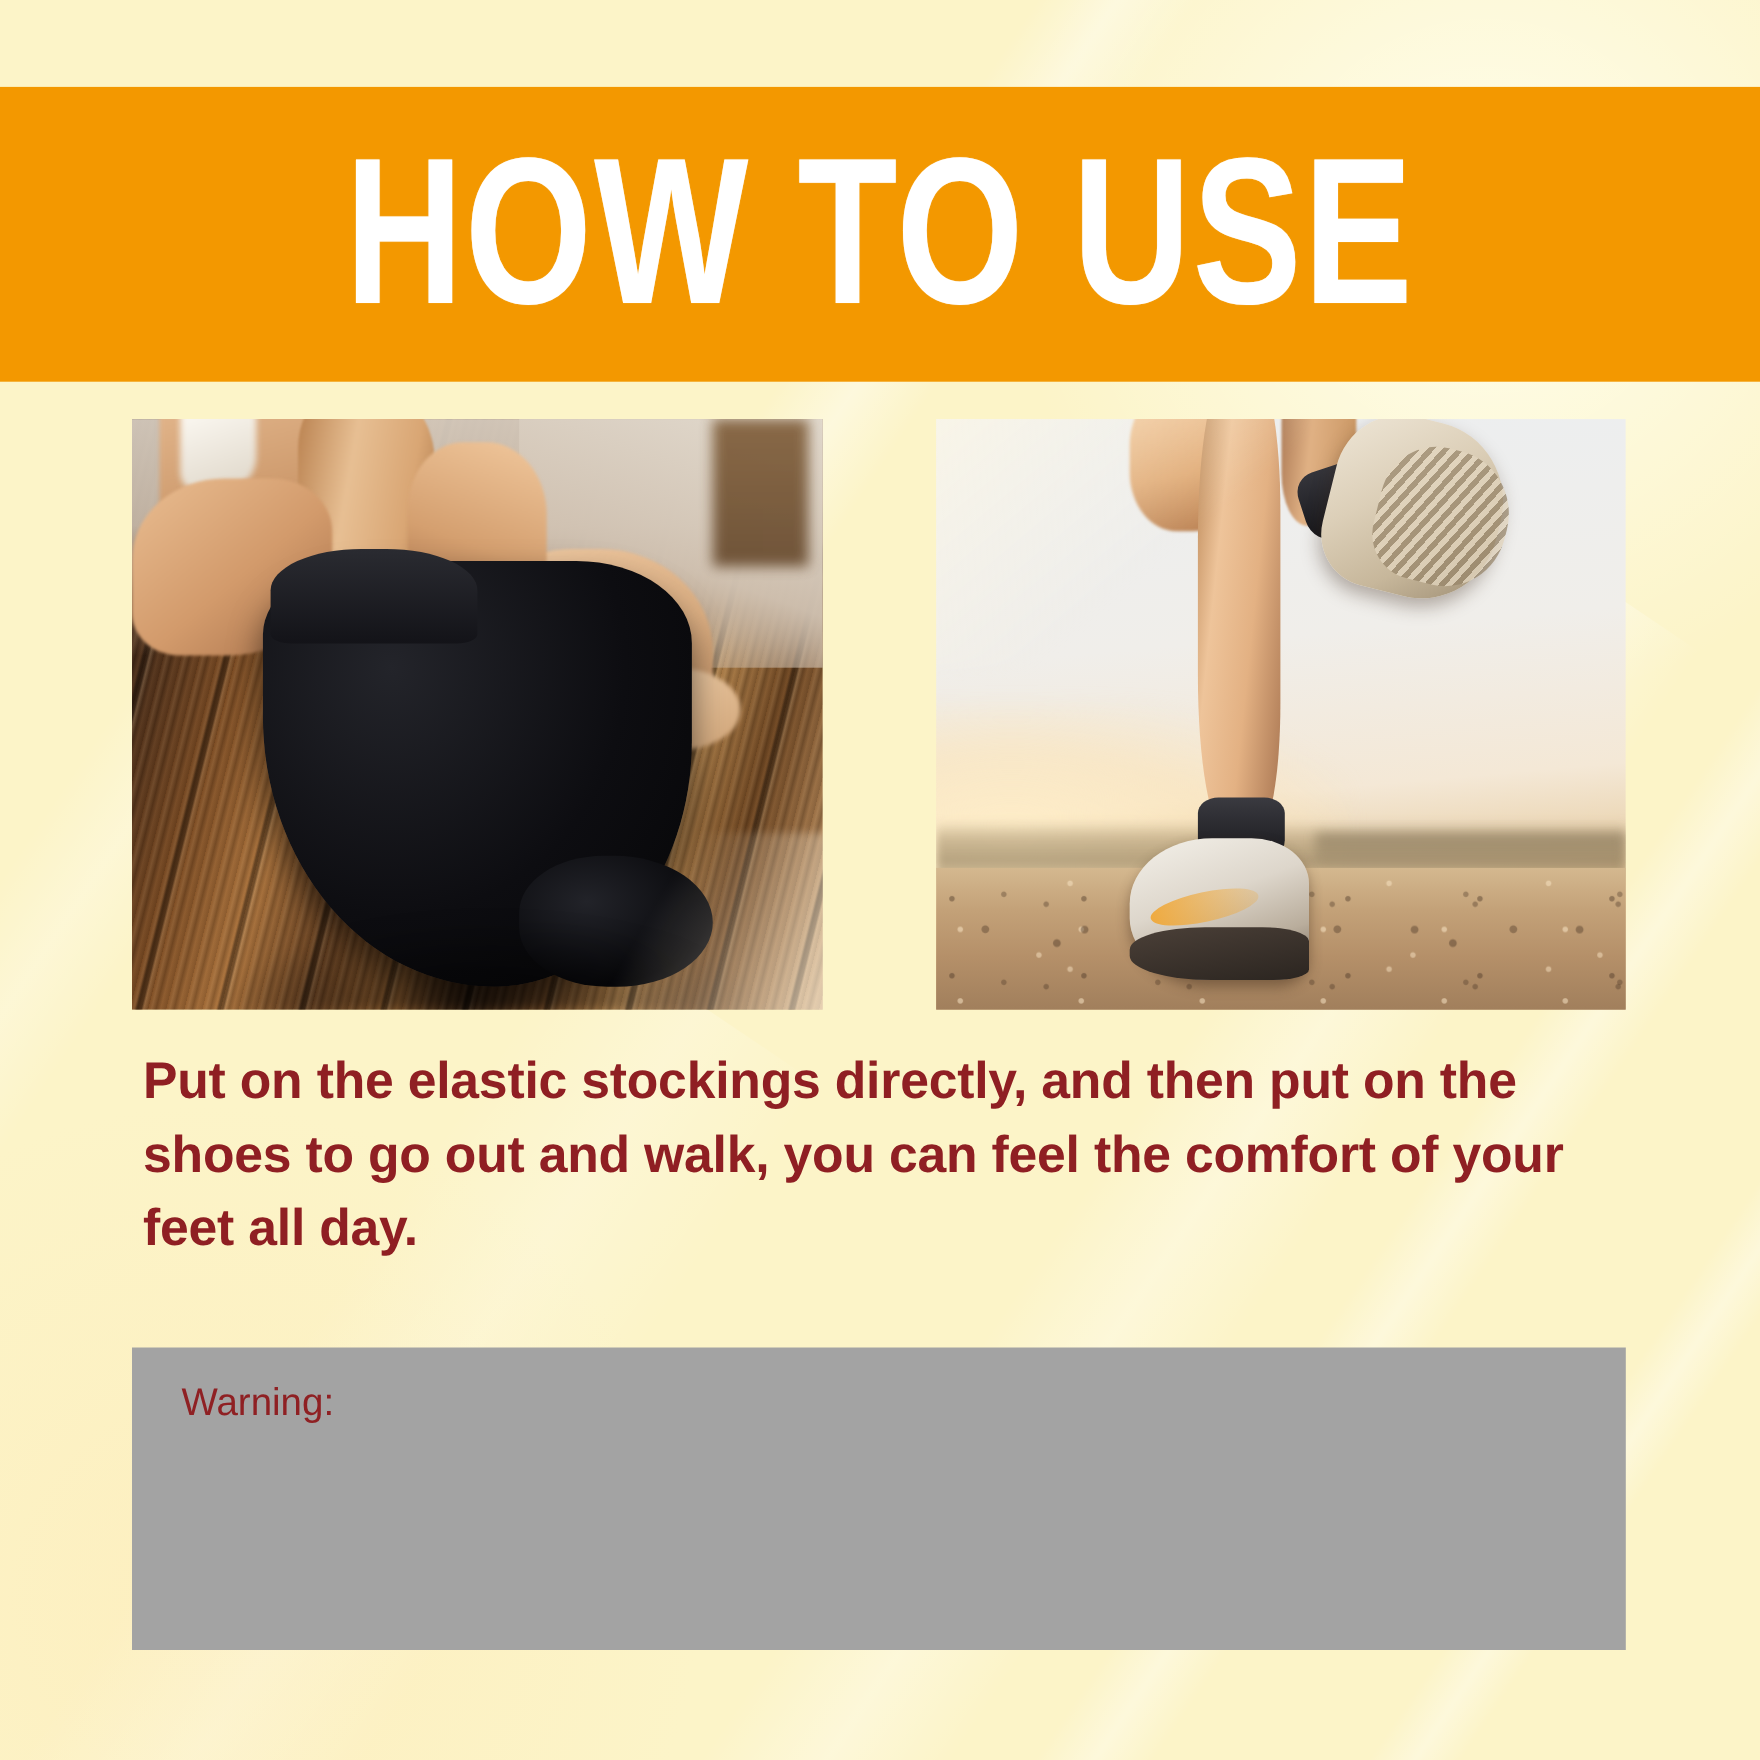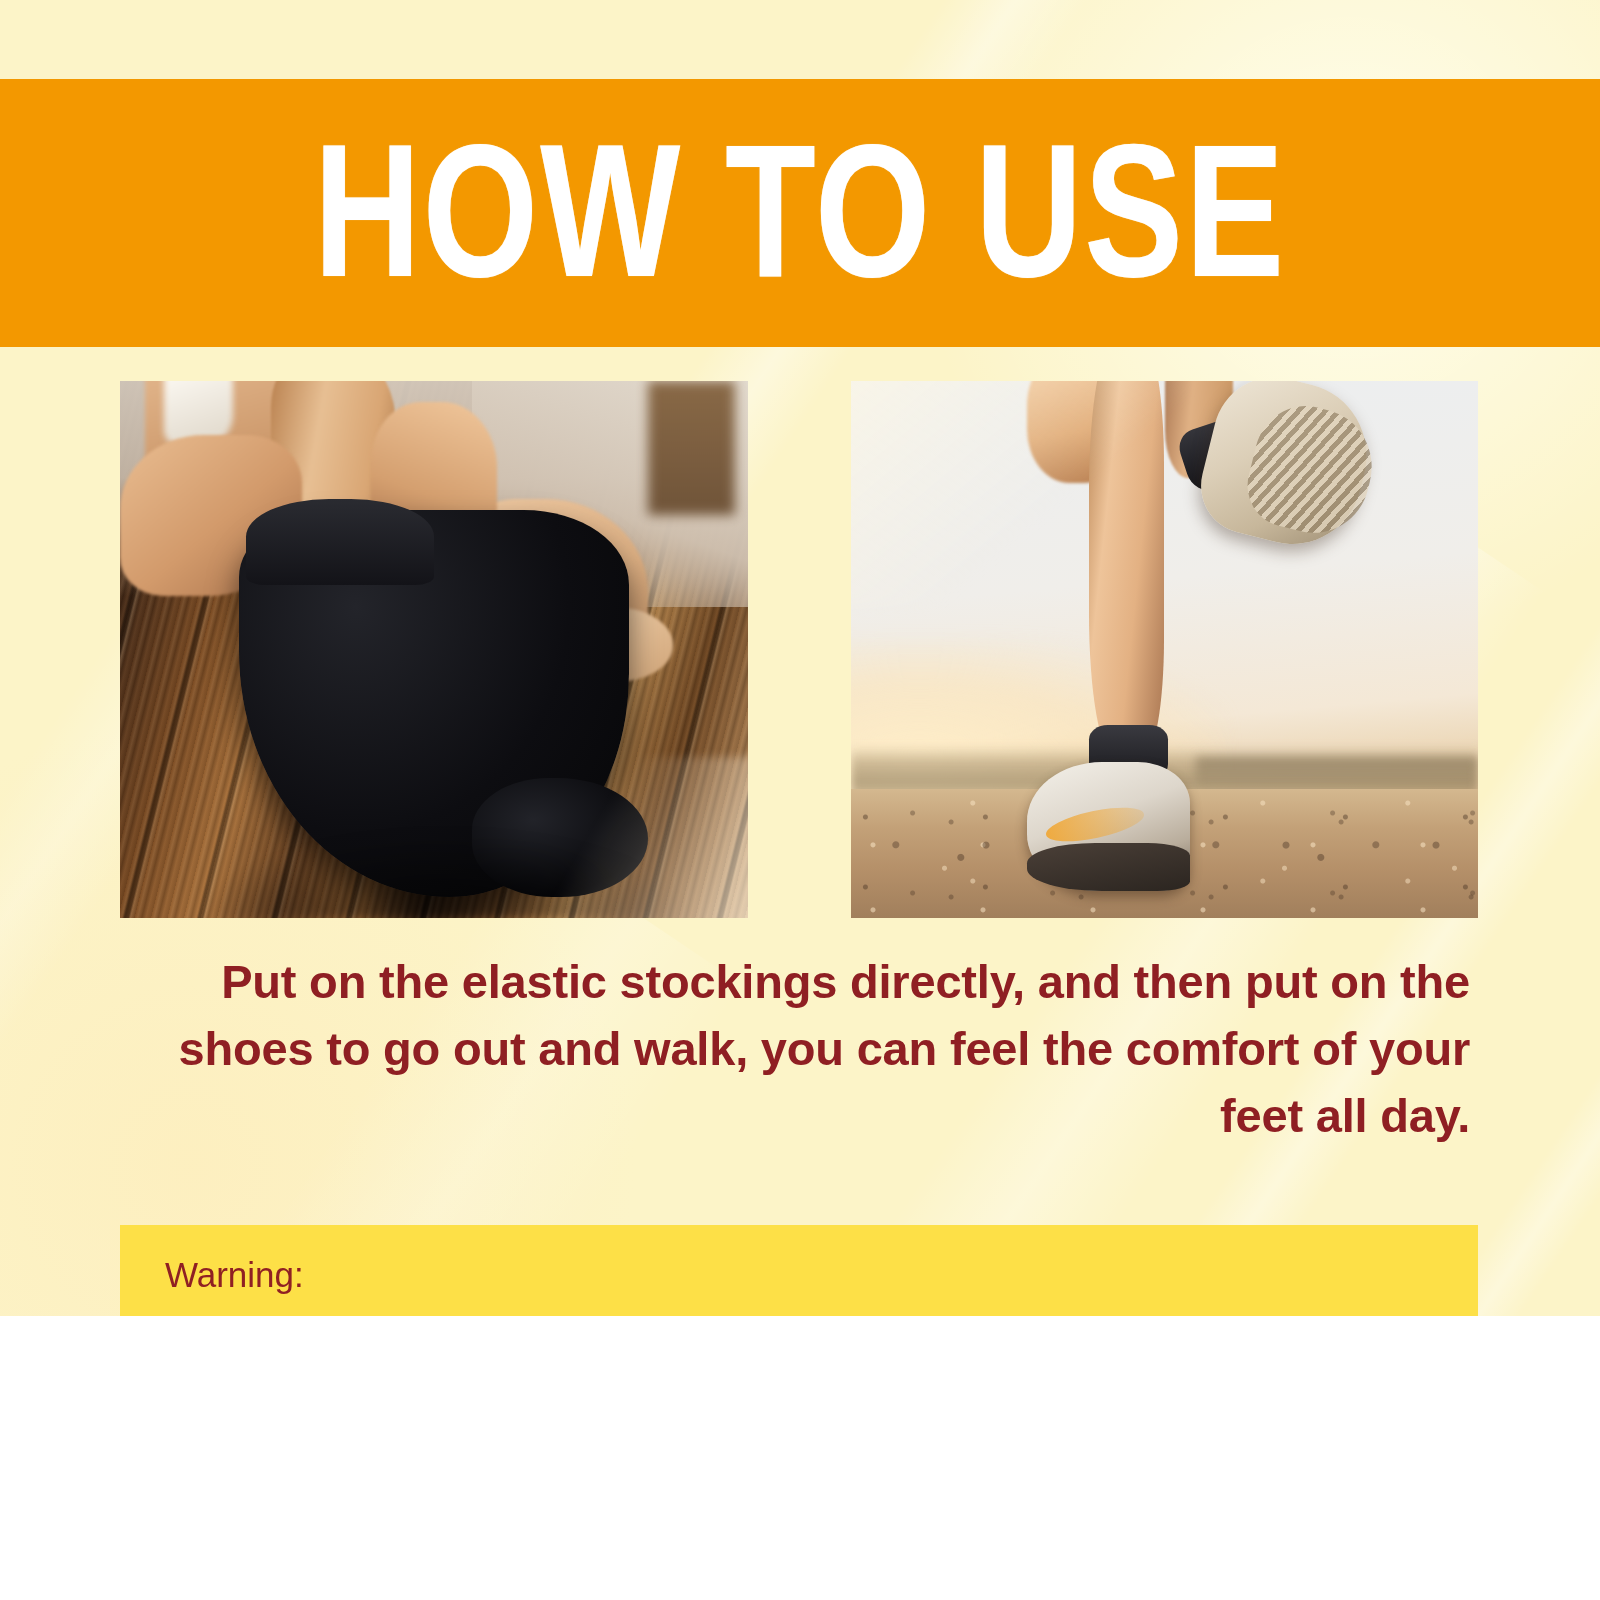--- a/index.html
+++ b/index.html
@@ -9,21 +9,21 @@
   body {
     width: 1600px;
     height: 1600px;
     font-family: "Liberation Sans", sans-serif;
     overflow: hidden;
   }
 
   #page {
     position: relative;
     width: 1600px;
-    height: 1316px;
+    height: 1600px;
     background: #FCF4C8;
     overflow: hidden;
   }
 
   
   .ray {
     position: absolute;
     pointer-events: none;
     background: linear-gradient(90deg, rgba(255,255,255,0) 0%, rgba(255,255,250,0.75) 50%, rgba(255,255,255,0) 100%);
     transform-origin: center;
@@ -308,37 +308,37 @@
     background: linear-gradient(140deg, rgba(255,248,228,.75), rgba(255,248,228,0) 62%);
     filter: blur(6px);
   }
 
   
   #body-copy {
     position: absolute;
     left: 130px;
     top: 948px;
     width: 1340px;
-    text-align: right;
+    text-align: left;
     color: #8F1F23;
     font-family: "Liberation Sans", sans-serif;
     font-weight: 700;
     font-size: 47px;
     line-height: 67px;
     letter-spacing: -0.2px;
   }
 
   
   #warning-box {
     position: absolute;
     left: 120px;
     top: 1225px;
     width: 1358px;
     height: 275px;
-    background: #fde047;
+    background: #a3a3a3;
   }
   #warning-inner {
     padding: 22px 44px 0 45px;
   }
   #warning-label {
     color: #8F2023;
     font-family: "Liberation Sans", sans-serif;
     font-weight: 400;
     font-size: 35px;
     line-height: 56px;

